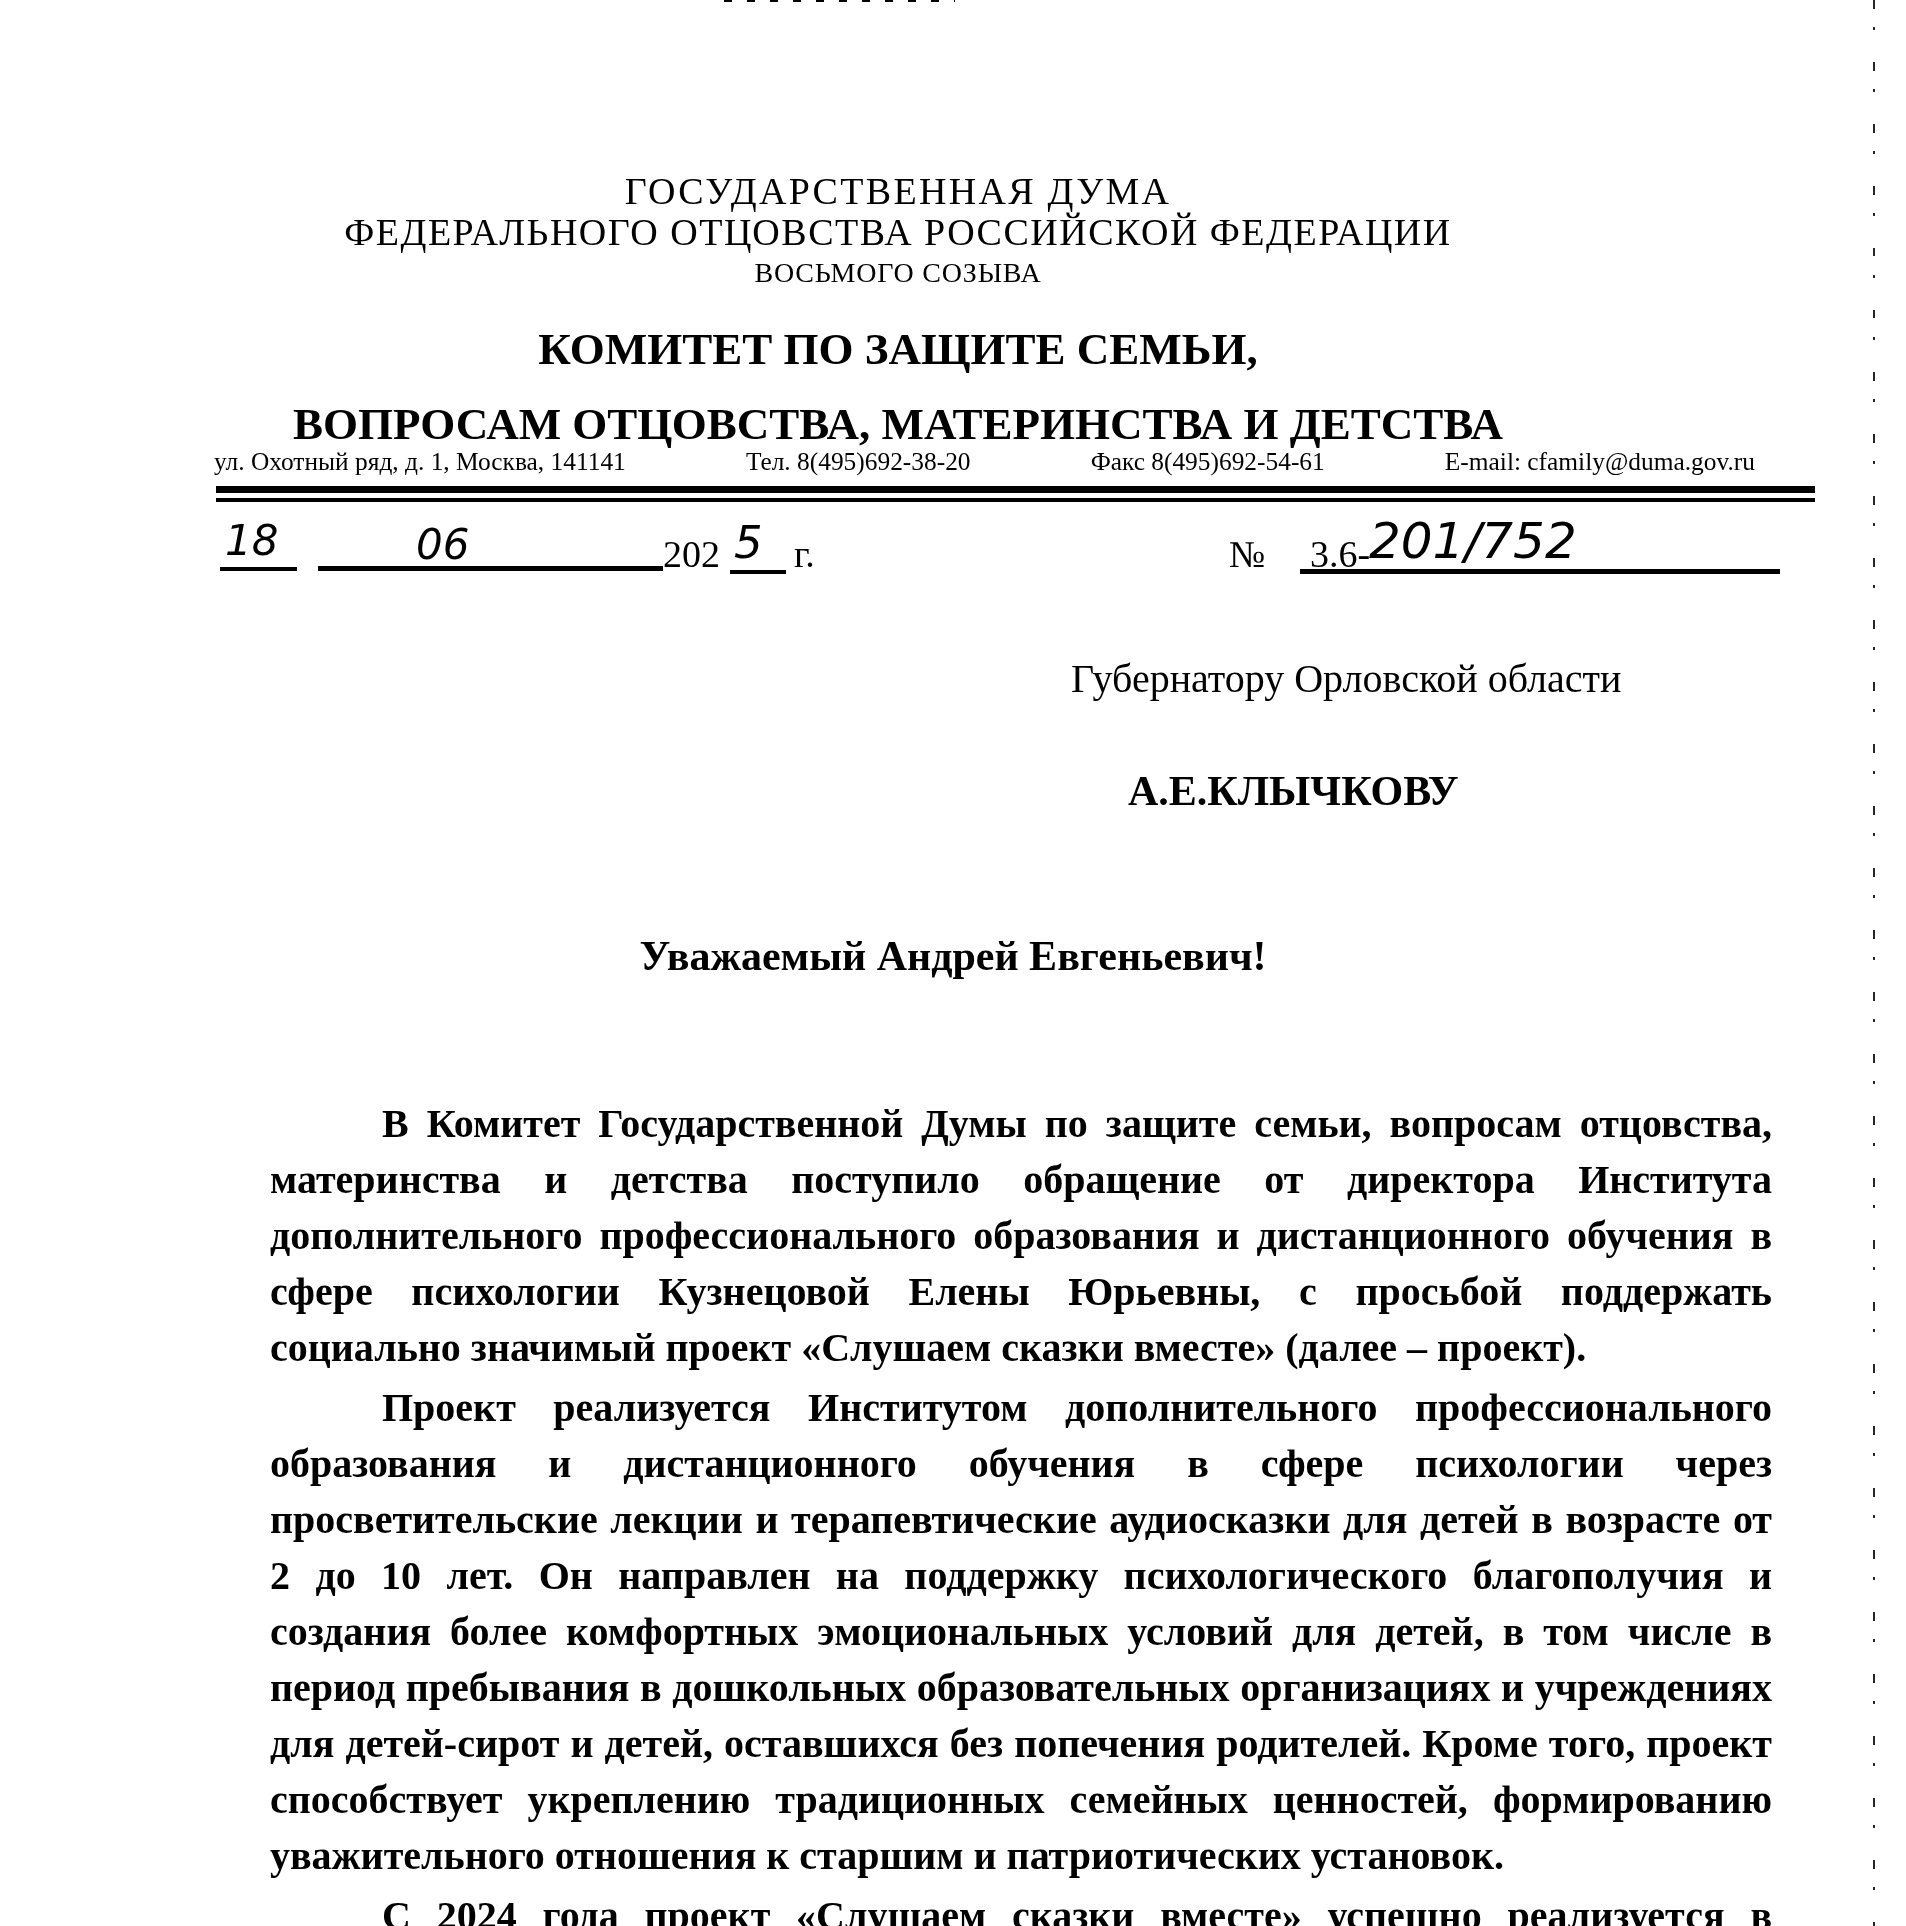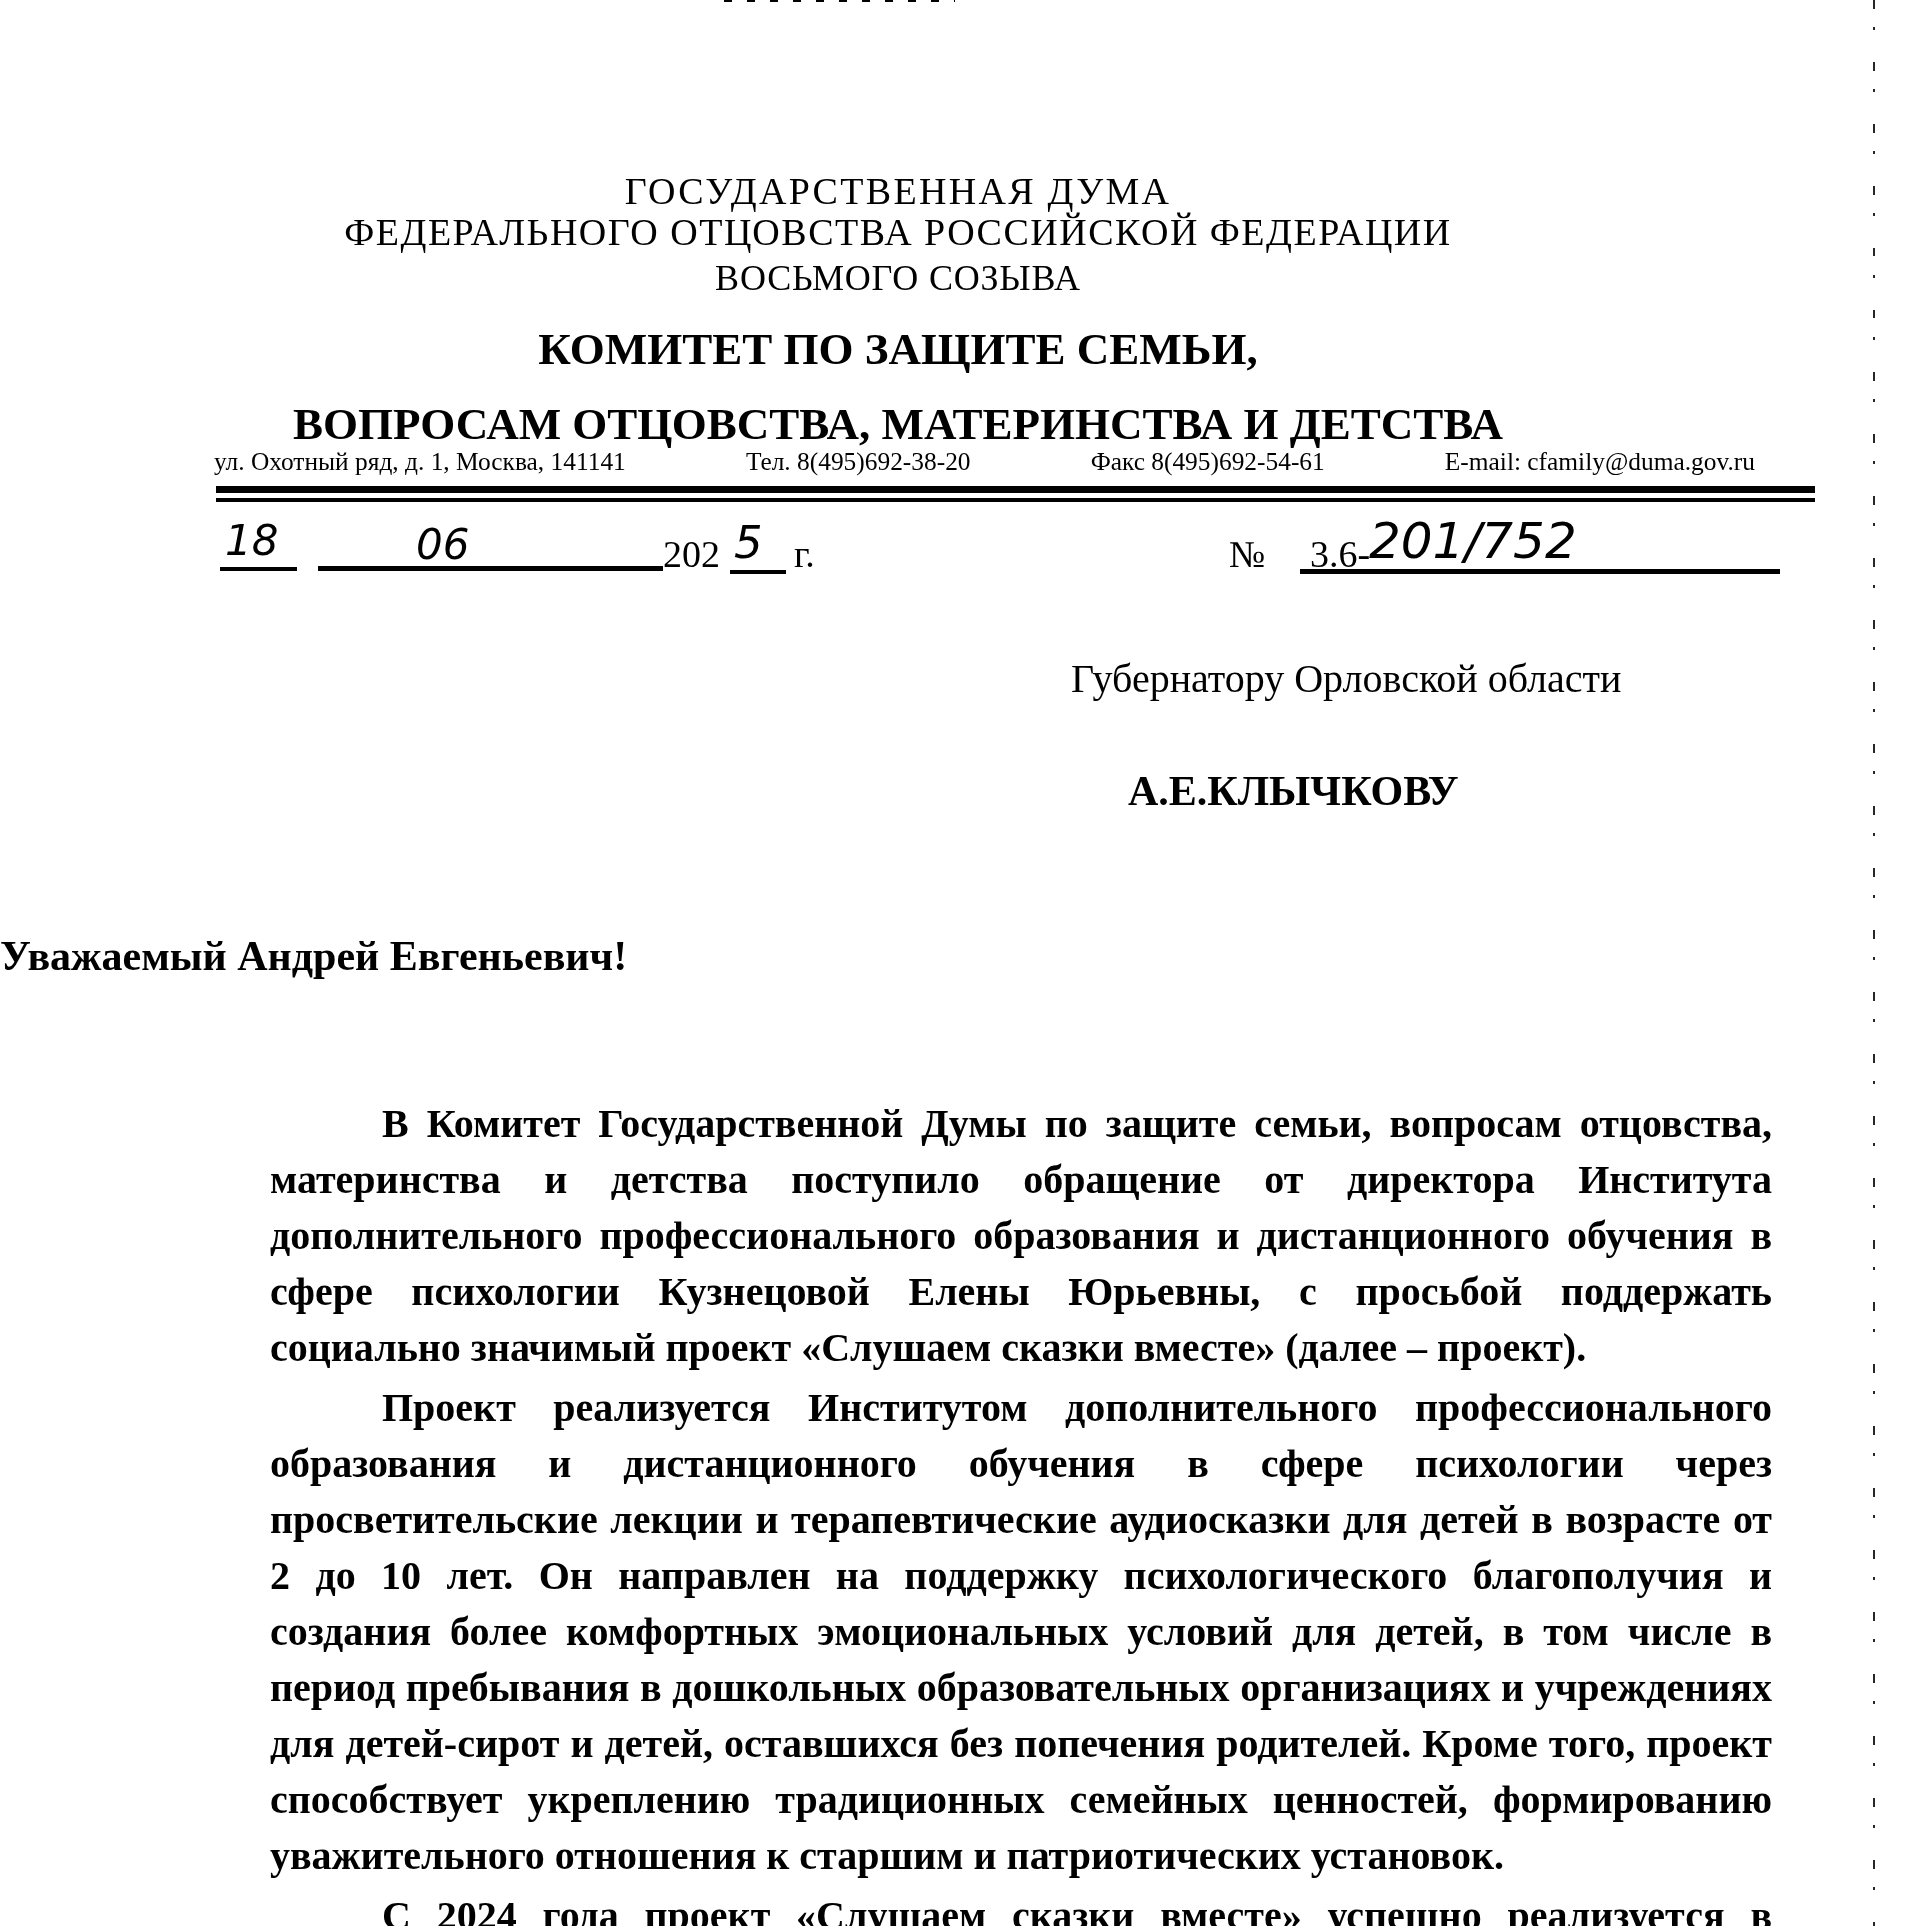--- a/index.html
+++ b/index.html
@@ -27,21 +27,21 @@
       left: 724px; top: 0; width: 231px; height: 2.3px;
       background: repeating-linear-gradient(to right, #000 0 7.7px, transparent 7.7px 23px);
     }
 
     
     .lh-line {
       left: 0; width: 1796px; text-align: center; white-space: nowrap;
     }
     .lh-1 { top: 169px; font-size: 38px; letter-spacing: 2.3px; }
     .lh-2 { top: 210px; font-size: 38px; letter-spacing: 1.5px; }
-    .lh-3 { top: 257px; font-size: 36px; letter-spacing: 0.8px; }
+    .lh-3 { top: 257px; font-size: 28px; letter-spacing: 0.8px; }
     .lh-4 { top: 323px; font-size: 45px; font-weight: bold; }
     .lh-5 { top: 374px; font-size: 45px; font-weight: bold; margin-top: 24px; }
 
     .contacts {
       left: 214px; top: 447px; width: 1541px;
       font-size: 25.4px; white-space: nowrap;
       display: flex; justify-content: space-between;
     }
     .rule-thick {
       left: 216px; top: 486px; width: 1599px; height: 7px; background: #000;
@@ -87,21 +87,21 @@
 
     
     .addr-1 {
       left: 1071px; top: 655px; font-size: 40px; white-space: nowrap;
     }
     .addr-2 {
       left: 1128px; top: 767px; font-size: 42px; font-weight: bold; white-space: nowrap;
     }
 
     .salutation {
-      left: 0; width: 1906px; top: 932px; text-align: left;
+      left: 0; width: 1906px; top: 932px; text-align: center;
       font-size: 42px; font-weight: bold; white-space: nowrap;
     }
 
     
     .body-text {
       left: 266px; top: 1092px; width: 1510px;
       font-size: 40px; line-height: 56px;
       text-align: justify;
     }
     .body-text p {

